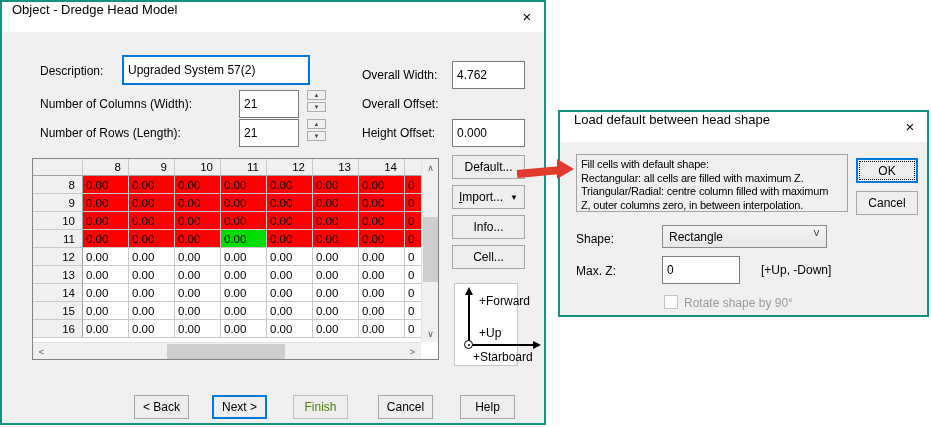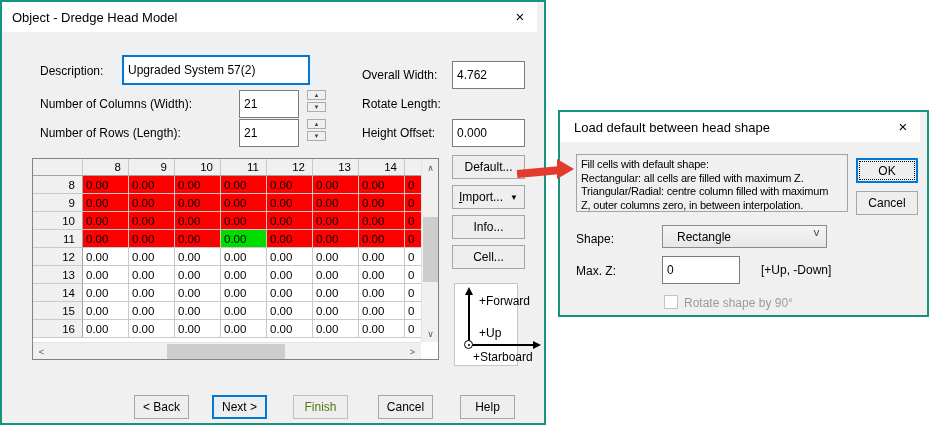--- a/index.html
+++ b/index.html
@@ -1,21 +1,21 @@
 <!DOCTYPE html>
 <html><head>
 <meta charset="utf-8">
 <style>
   * { box-sizing: border-box; margin: 0; padding: 0; }
   html,body { background:#fff; }
   body { font-family: "Liberation Sans", "DejaVu Sans", sans-serif; color:#000; }
   #stage { position:relative; width:931px; height:427px; background:#fff; overflow:hidden; }
 
   .dialog { position:absolute; border:2px solid #17927E; background:#f0f0f0; }
-  .titlebar { position:absolute; left:0; top:0; right:7px; height:30px; background:#fff; display:flex; align-items:center; }
+  .titlebar { position:absolute; left:0; top:0; right:0; height:30px; background:#fff; display:flex; }
   .titlebar .title { font-size:13px; padding-left:10px; }
   .close-btn { position:absolute; top:0; right:0; width:34px; height:29px; display:flex; align-items:center; justify-content:center; font-size:15px; color:#000; cursor:default; }
 
   .lbl { position:absolute; font-size:12px; white-space:nowrap; }
   .tbox { position:absolute; background:#fff; border:1px solid #7a7a7a; font-size:12px; padding:13px 4px; display:flex; align-items:center; overflow:hidden; white-space:nowrap; }
   .tbox.focused { border:2px solid #0078d7; }
 
   .spinner { position:absolute; width:19px; height:22px; display:flex; flex-direction:column; justify-content:space-between; }
   .spin-btn { width:19px; height:10px; background:#f0f0f0; border:1px solid #acacac; font-size:6px; line-height:8px; text-align:center; color:#444; }
 
@@ -49,21 +49,21 @@
   .axis-v { position:absolute; left:13px; top:10px; width:2px; height:52px; background:#000; }
   .axis-h { position:absolute; left:13px; top:60px; width:66px; height:2px; background:#000; }
   .ah-up { position:absolute; left:10px; top:3px; width:0; height:0; border-left:4px solid transparent; border-right:4px solid transparent; border-bottom:8px solid #000; }
   .ah-right { position:absolute; left:78px; top:57px; width:0; height:0; border-top:4px solid transparent; border-bottom:4px solid transparent; border-left:8px solid #000; }
   .origin { position:absolute; left:9px; top:56px; width:9px; height:9px; border:1px solid #000; border-radius:50%; background:#fff; }
   .origin::after { content:""; position:absolute; left:3px; top:3px; width:2px; height:2px; background:#000; border-radius:50%; }
 
   
   .infobox { position:absolute; background:#f0f0f0; border:1px solid #a3a3a3; font-size:11px; line-height:13.5px; padding:3px 4px; letter-spacing:-0.2px; white-space:nowrap; overflow:hidden; }
   .okbtn { outline:1px dotted #000; outline-offset:-4px; }
-  .combo { position:absolute; background:linear-gradient(#f4f4f4,#e7e7e7); border:1px solid #8b8b8b; font-size:12px; display:flex; align-items:center; padding-left:14px; }
+  .combo { position:absolute; background:linear-gradient(#f4f4f4,#e7e7e7); border:1px solid #8b8b8b; font-size:12px; display:flex; align-items:center; padding-left:6px; }
   .combo .chev { position:absolute; right:6px; top:1px; font-size:12px; color:#444; }
   .checkbox { position:absolute; width:14px; height:14px; background:#fdfdfd; border:1px solid #c3c3c3; }
   .gray { color:#9a9a9a; }
 
   
   #anno-arrow { position:absolute; left:515px; top:156px; width:62px; height:28px; z-index:50; }
   #anno-arrow .shaft { position:absolute; left:2px; top:12px; width:44px; height:8px; background:#e23a2c; transform:rotate(-5deg); }
   #anno-arrow .head { position:absolute; left:42px; top:3px; width:0; height:0; border-top:10px solid transparent; border-bottom:10px solid transparent; border-left:17px solid #e23a2c; }
 </style>
 </head>
@@ -92,21 +92,21 @@
     <span class="lbl" style="left:38px;top:124px;">Number of Rows (Length):</span>
     <div class="tbox" style="left:237px;top:117px;width:60px;height:23px;">21</div>
     <div class="spinner" style="left:305px;top:117px;">
       <div class="spin-btn"><span>▲</span></div>
       <div class="spin-btn"><span>▼</span></div>
     </div>
 
     <span class="lbl" style="left:360px;top:66px;">Overall Width:</span>
     <div class="tbox" style="left:450px;top:59px;width:73px;height:23px;">4.762</div>
 
-    <span class="lbl" style="left:360px;top:95px;">Rotate Length:</span>
+    <span class="lbl" style="left:360px;top:95px;">Overall Offset:</span>
 
     <span class="lbl" style="left:360px;top:124px;">Height Offset:</span>
     <div class="tbox" style="left:450px;top:117px;width:73px;height:23px;">0.000</div>
 
     <div id="grid">
       <div class="grid-inner">
         <div class="grid-hrow">
           <div class="gcell corner"></div>
 
         <div class="gcell val" style="justify-content: flex-end; padding-right: 7px;">8</div>

